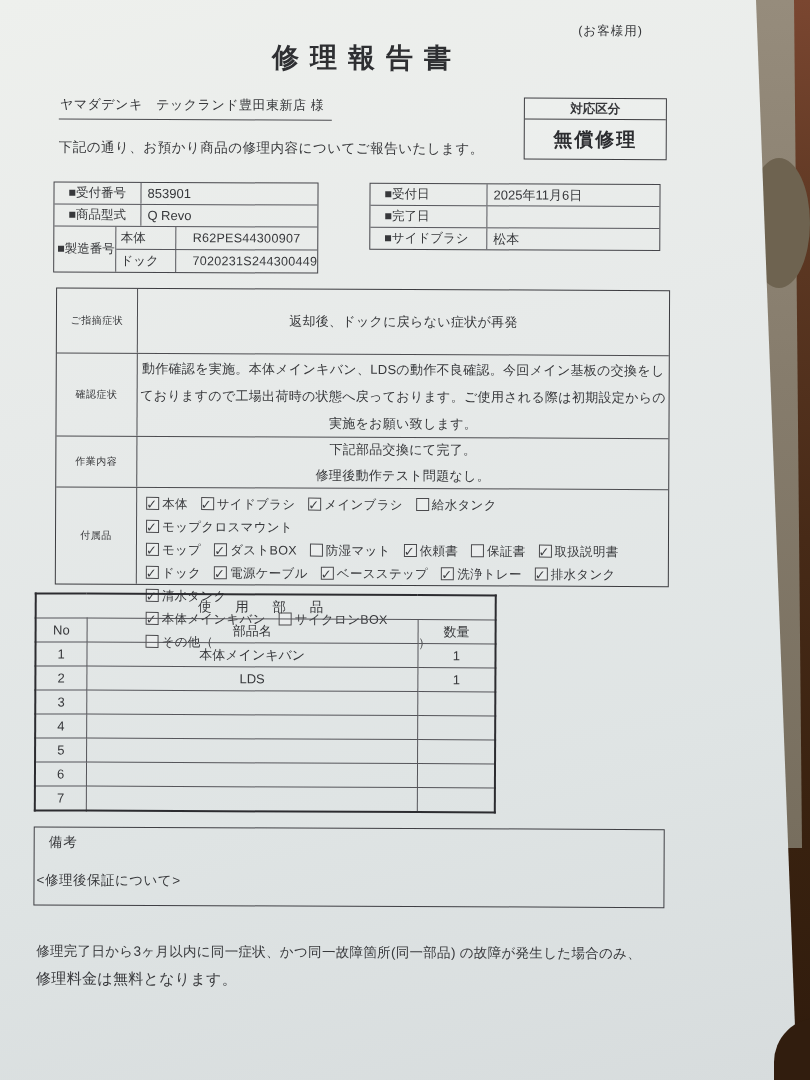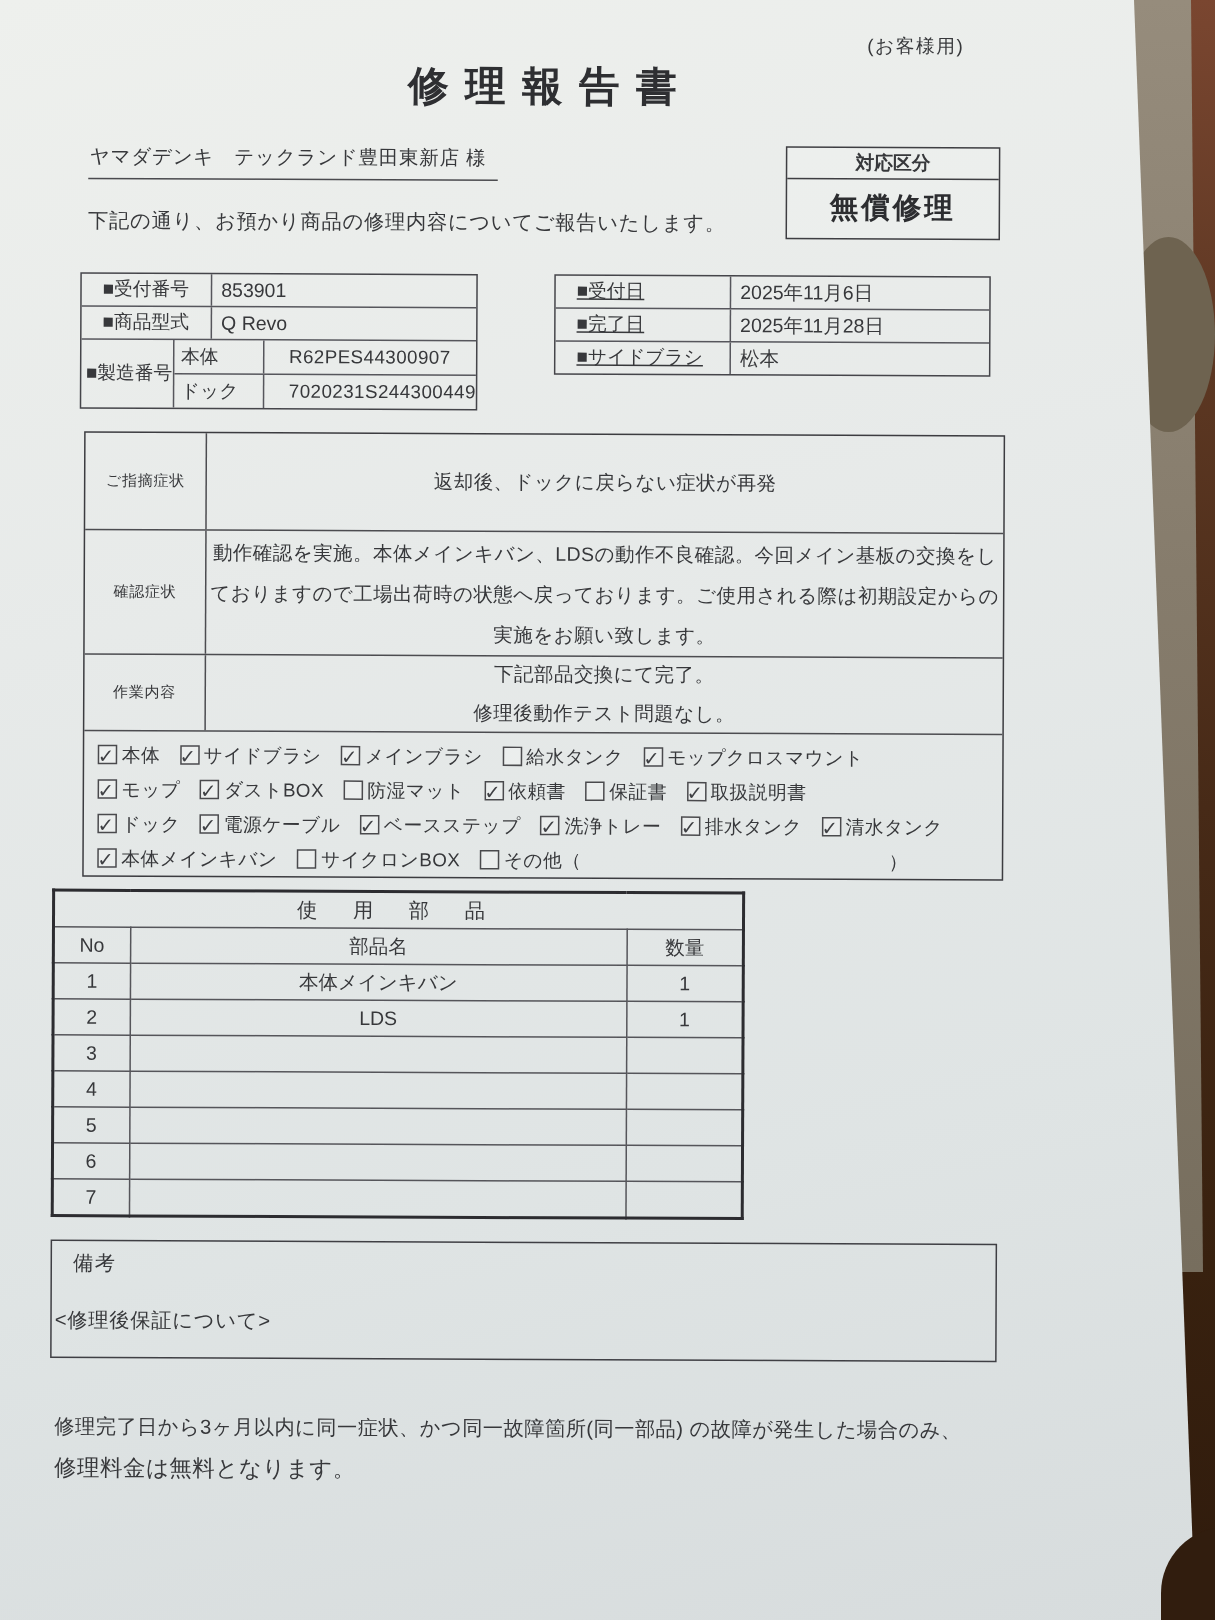--- a/index.html
+++ b/index.html
@@ -52,21 +52,21 @@
   .intro{left:57px;top:140px;font-size:13.5px;letter-spacing:0.5px;}
 
   
   .info-table{border:1.3px solid #45454a;font-size:12.5px;}
   .info-left{left:52px;top:183px;width:263px;}
   .info-right{left:368px;top:183px;width:289px;}
   .i-row{display:flex;height:21px;border-bottom:1px solid #56565c;}
   .i-row:last-child{border-bottom:none;}
   .i-label{border-right:1px solid #56565c;display:flex;align-items:center;padding-left:14px;}
   .il .i-label{width:72px;}
-  .ir .i-label{width:102px;text-decoration:underline;}
+  .ir .i-label{width:102px;}
   .i-value{flex:1;display:flex;align-items:center;padding-left:6px;font-size:13px;}
   .serial-block{display:flex;border-top:0;}
   .serial-label{width:72px;border-right:1px solid #56565c;display:flex;align-items:center;padding-left:3px;}
   .serial-rows{flex:1;display:flex;flex-direction:column;}
   .serial-row{display:flex;height:22px;}
   .serial-row:first-child{border-bottom:1px solid #56565c;}
   .serial-sub{width:55px;border-right:1px solid #56565c;display:flex;align-items:center;padding-left:4px;}
   .serial-val{flex:1;display:flex;align-items:center;padding-left:5px;font-size:12.5px;letter-spacing:0.3px;margin-left:11px;}
 
   
@@ -156,21 +156,20 @@
         </div>
       </div>
 
       <div class="abs info-table info-right ir" id="info-right">
           <div class="i-row">
             <div class="i-label">■受付日</div>
             <div class="i-value">2025年11月6日</div>
           </div>
           <div class="i-row">
             <div class="i-label">■完了日</div>
-            <div class="i-value">2025年11月28日</div>
           </div>
           <div class="i-row">
             <div class="i-label">■サイドブラシ</div>
             <div class="i-value">松本</div>
           </div>
         </div>
 
       <div class="abs detail-table">
         <div class="d-row row-pointed">
           <div class="d-label">ご指摘症状</div>
@@ -187,20 +186,21 @@
           </div>
         </div>
         <div class="d-row row-work">
           <div class="d-label">作業内容</div>
           <div class="d-body">
             <div>下記部品交換にて完了。</div>
             <div>修理後動作テスト問題なし。</div>
           </div>
         </div>
         <div class="d-row row-acc">
+          <div class="d-label">付属品</div>
           <div class="d-body acc-body" id="acc-lines">
               <div class="acc-line"><span class="acc-item"><span class="checkbox checked"></span><span>本体</span></span><span class="acc-item"><span class="checkbox checked"></span><span>サイドブラシ</span></span><span class="acc-item"><span class="checkbox checked"></span><span>メインブラシ</span></span><span class="acc-item"><span class="checkbox"></span><span>給水タンク</span></span><span class="acc-item"><span class="checkbox checked"></span><span>モップクロスマウント</span></span></div>
               <div class="acc-line"><span class="acc-item"><span class="checkbox checked"></span><span>モップ</span></span><span class="acc-item"><span class="checkbox checked"></span><span>ダストBOX</span></span><span class="acc-item"><span class="checkbox"></span><span>防湿マット</span></span><span class="acc-item"><span class="checkbox checked"></span><span>依頼書</span></span><span class="acc-item"><span class="checkbox"></span><span>保証書</span></span><span class="acc-item"><span class="checkbox checked"></span><span>取扱説明書</span></span></div>
               <div class="acc-line"><span class="acc-item"><span class="checkbox checked"></span><span>ドック</span></span><span class="acc-item"><span class="checkbox checked"></span><span>電源ケーブル</span></span><span class="acc-item"><span class="checkbox checked"></span><span>ベースステップ</span></span><span class="acc-item"><span class="checkbox checked"></span><span>洗浄トレー</span></span><span class="acc-item"><span class="checkbox checked"></span><span>排水タンク</span></span><span class="acc-item"><span class="checkbox checked"></span><span>清水タンク</span></span></div>
               <div class="acc-line"><span class="acc-item"><span class="checkbox checked"></span><span>本体メインキバン</span></span><span class="acc-item"><span class="checkbox"></span><span>サイクロンBOX</span></span><span class="acc-item"><span class="checkbox"></span><span>その他（</span><span class="acc-gap"></span><span>）</span></span></div>
             </div>
         </div>
       </div>
 
       <table class="abs parts-table">

